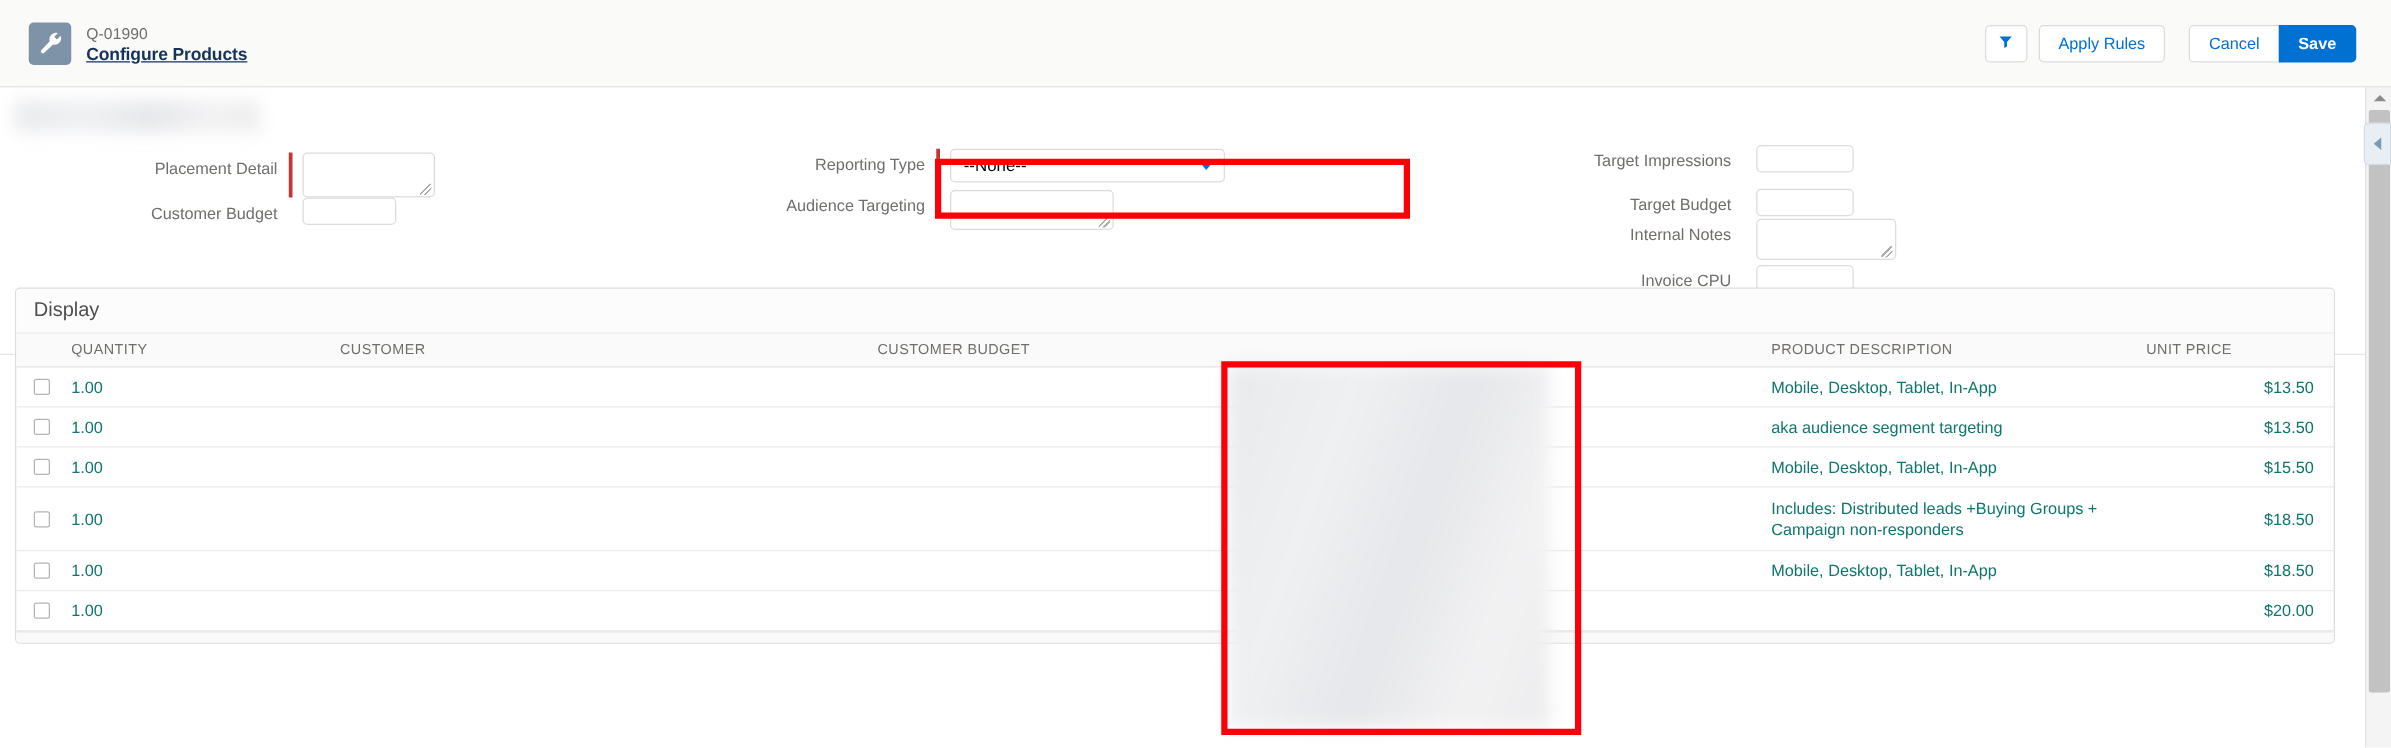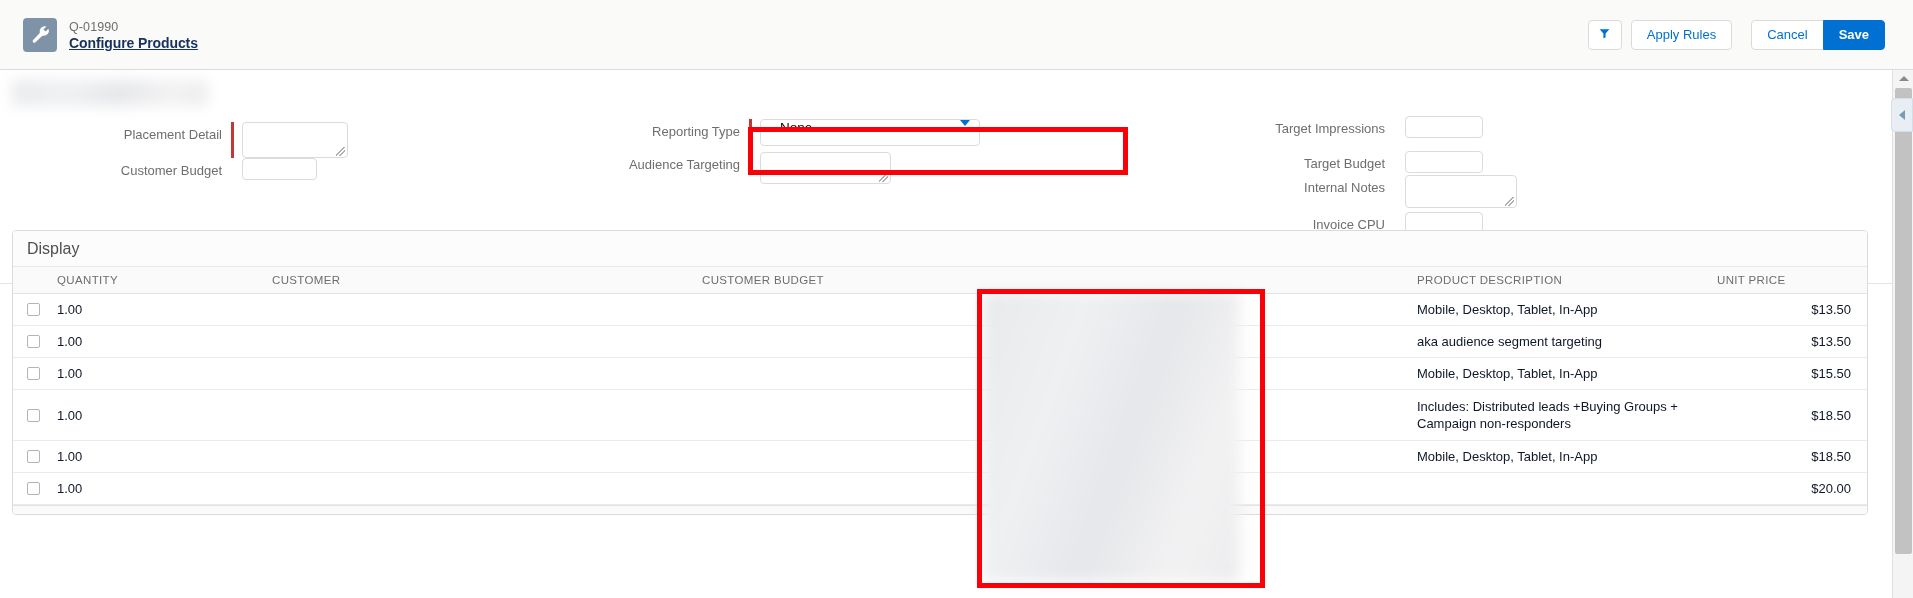--- a/index.html
+++ b/index.html
@@ -82,21 +82,21 @@
   }
   .ctl-ta { position: relative; }
   .ctl-ta::after {
     content: ""; position: absolute; right: 2px; bottom: 1px;
     width: 9px; height: 9px;
     background:
       linear-gradient(135deg, transparent 42%, #b0adab 42%, #b0adab 52%, transparent 52%),
       linear-gradient(135deg, transparent 66%, #b0adab 66%, #b0adab 76%, transparent 76%);
   }
   .ctl-select {
-    display: flex; align-items: flex-start; justify-content: space-between;
+    display: flex; align-items: center; justify-content: space-between;
     padding: 0 9px 0 10px; font-size: 13.5px; color: #080707;
   }
   .caret { width: 0; height: 0; border-left: 5px solid transparent; border-right: 5px solid transparent; border-top: 6px solid #0070d2; }
 
   
   .annot { position: absolute; border: 5px solid #fb0007; pointer-events: none; z-index: 30; }
   .annot-fill { position: absolute; z-index: 25; }
 
   
   .table-card {
@@ -112,21 +112,21 @@
   }
   table.grid { width: 100%; border-collapse: collapse; table-layout: fixed; }
   table.grid th {
     font-size: 11.5px; color: #706e6b; font-weight: normal;
     letter-spacing: .35px; text-align: left;
     padding: 7px 8px; background: #fafafa;
     border-bottom: 1px solid #e3e3e3;
     margin-left: 43px;
   }
   table.grid td {
-    font-size: 13px; color: #0f172a;
+    font-size: 13px; color: #0f766e;
     padding: 8px 8px; border-bottom: 1px solid #eaeaf0;
     height: 26px; vertical-align: middle;
   }
   .c-chk { width: 36px; padding-left: 14px !important; }
   .c-qty { width: 215px; }
   .c-loc { width: 430px; }
   .c-cb  { width: 430px; text-align: right; }
   .c-mid { width: 285px; }
   .c-pd  { width: 300px; }
   .c-up  { width: 160px; text-align: right; padding-right: 18px !important; }

